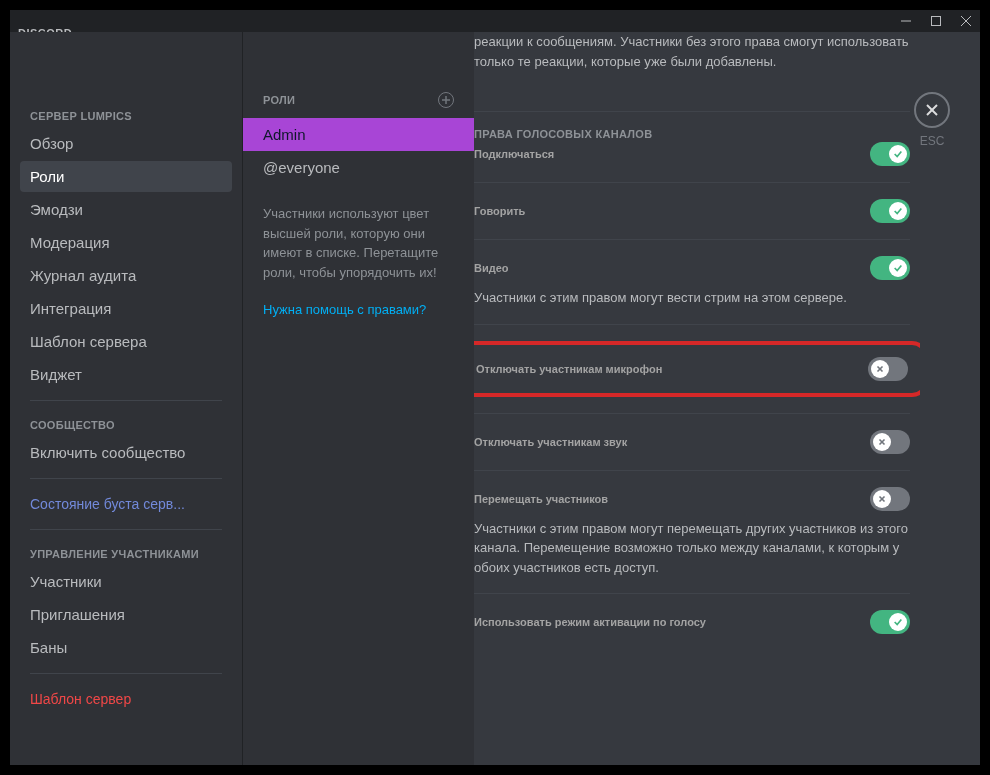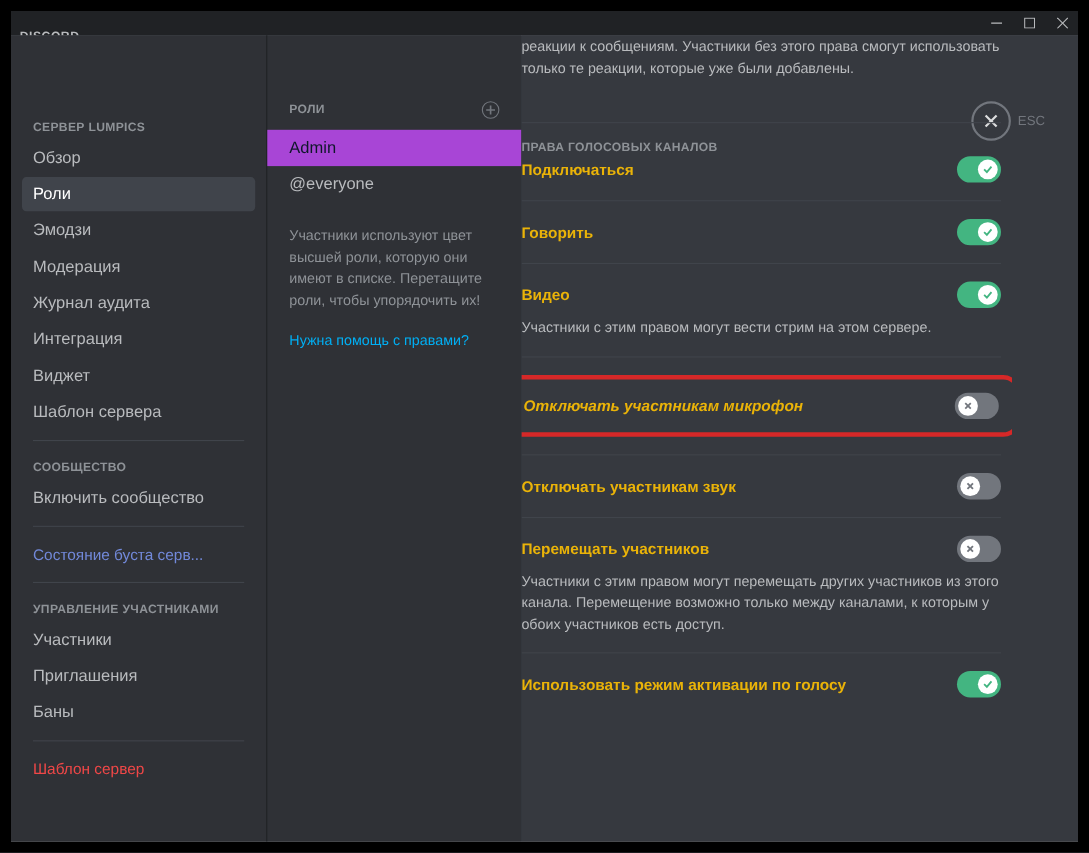--- a/index.html
+++ b/index.html
@@ -21,36 +21,36 @@
 .roles-header { display: flex; align-items: center; justify-content: space-between; color: #8e9297; font-size: 11px; font-weight: 700; padding: 0 20px 10px 20px; letter-spacing: 0.3px; }
 .roles-header .plus-icon { width: 16px; height: 16px; border: 1.5px solid #72767d; border-radius: 50%; display: flex; align-items: center; justify-content: center; color: #72767d; font-size: 12px; cursor: pointer; }
 .role-item { padding: 8px 20px; color: #b9bbbe; font-size: 15px; cursor: pointer; }
 .role-item.selected { background: #a845d6; color: #0f172a; }
 .roles-note { color: #8e9297; font-size: 13px; line-height: 1.5; padding: 20px 20px 10px 20px; }
 .roles-help { color: #00aff4; font-size: 13px; padding: 10px 20px; cursor: pointer; }
 .content { flex: 1; background: #36393f; padding: 0 30px 20px 30px; overflow-y: hidden; position: relative; }
 .intro-text { color: #b9bbbe; font-size: 13px; line-height: 1.5; padding-bottom: 24px; }
 .perm-section-header { color: #8e9297; font-size: 11px; font-weight: 700; margin: 10px 0 2px 0; letter-spacing: 0.3px; }
 .perm-row { display: flex; align-items: center; justify-content: space-between; margin-bottom: 8px; }
-.perm-label { color: #eab308; font-size: 14px; font-weight: 600; }
+.perm-label { color: #a3a3a3; font-size: 11px; font-weight: 600; }
 .perm-desc { color: #b9bbbe; font-size: 13px; line-height: 1.5; margin-bottom: 12px; }
 .perm-divider { height: 1px; background: #40444b; margin: 16px 0; }
 .toggle { width: 40px; height: 24px; border-radius: 12px; position: relative; cursor: pointer; }
 .toggle.on { background: #43b581; }
 .toggle.off { background: #72767d; }
 .toggle .knob { width: 18px; height: 18px; border-radius: 50%; background: #fff; position: absolute; top: 3px; display: flex; align-items: center; justify-content: center; }
 .toggle.on .knob { right: 3px; }
 .toggle.off .knob { left: 3px; }
 .toggle.on .knob svg { width: 10px; height: 10px; }
 .toggle.off .knob svg { width: 10px; height: 10px; }
-.close-btn { position: absolute; top: 60px; right: 30px; display: flex; flex-direction: row; align-items: center; gap: 6px; }
+.close-btn { position: absolute; top: 60px; right: 30px; display: flex; flex-direction: column; align-items: center; gap: 6px; }
 .close-circle { width: 36px; height: 36px; border: 2px solid #72767d; border-radius: 50%; display: flex; align-items: center; justify-content: center; color: #dcddde; cursor: pointer; }
 .close-label { color: #72767d; font-size: 12px; }
 .highlight-box { border: 4px solid #d62828; border-radius: 16px; padding: 12px 16px; margin: 8px -18px 8px -18px; }
-.highlight-box .perm-row { margin-bottom: 0; font-style: italic; }
+.highlight-box .perm-row { margin-bottom: 0; }
 .content-area { position: relative; height: 100%; }
 .scroll-area { position: absolute; left: 0; right: 60px; top: 0; bottom: 0; overflow: hidden; padding-right: 10px; }
 </style>
 </head>
 <body>
 
 <div class="frame">
   <div class="titlebar">
     <span class="app-name">DISCORD</span>
     <div class="win-controls">
@@ -75,22 +75,22 @@
 
   <div class="app">
     <div class="sidebar">
       <div class="section-header">СЕРВЕР LUMPICS</div>
       <div class="item">Обзор</div>
       <div class="item active">Роли</div>
       <div class="item">Эмодзи</div>
       <div class="item">Модерация</div>
       <div class="item">Журнал аудита</div>
       <div class="item">Интеграция</div>
+      <div class="item">Шаблон сервера</div>
       <div class="item">Виджет</div>
-      <div class="item">Шаблон сервера</div>
       <div class="divider"></div>
       <div class="section-header">СООБЩЕСТВО</div>
       <div class="item">Включить сообщество</div>
       <div class="divider"></div>
       <div class="item boost">Состояние буста серв...</div>
       <div class="divider"></div>
       <div class="section-header">УПРАВЛЕНИЕ УЧАСТНИКАМИ</div>
       <div class="item">Участники</div>
       <div class="item">Приглашения</div>
       <div class="item">Баны</div>

